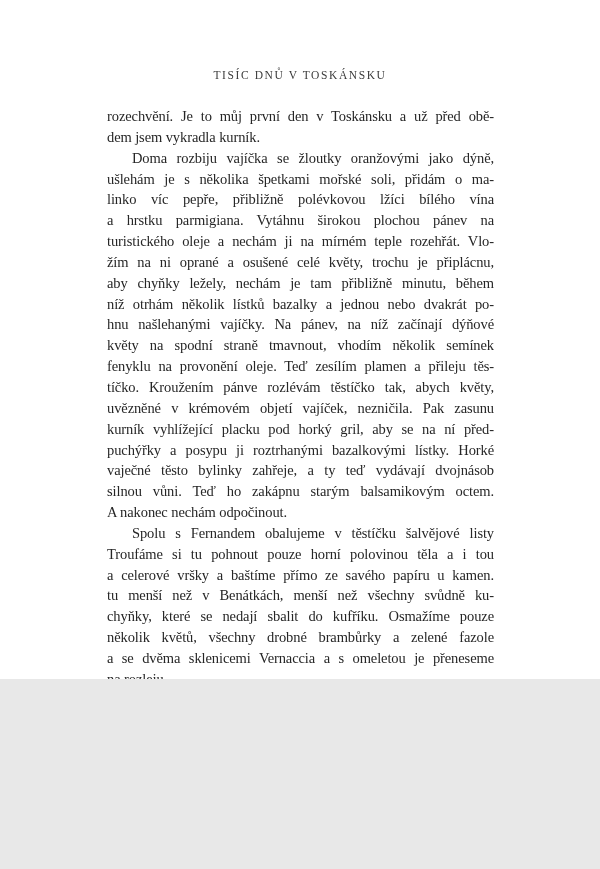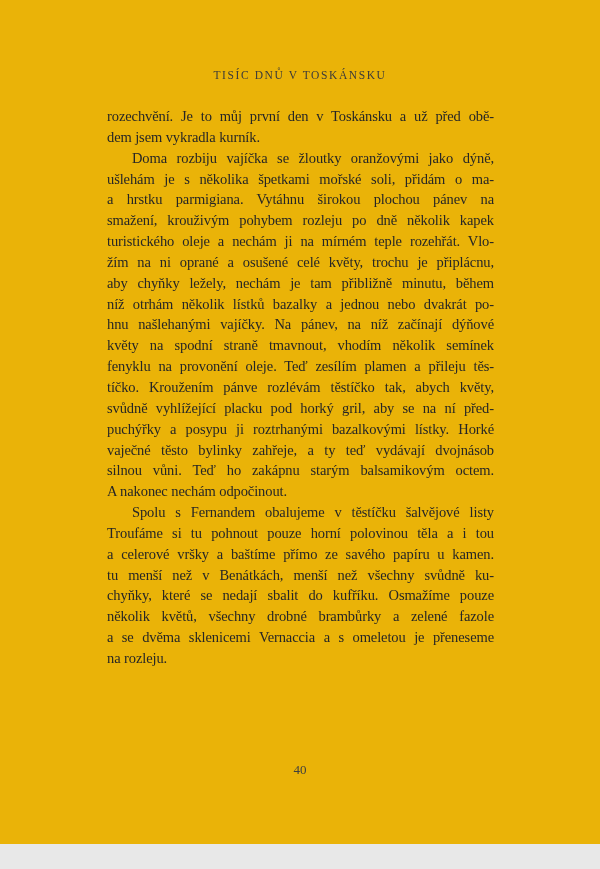--- a/index.html
+++ b/index.html
@@ -3,23 +3,23 @@
 <meta charset="utf-8">
 <style>
   html, body {
     margin: 0;
     padding: 0;
     background: #e8e8e8;
   }
   .page {
     position: relative;
     width: 600px;
-    height: 844px;
+    height: 679px;
     margin: 0 auto;
-    background: #eab308;
+    background: #ffffff;
     font-family: "Liberation Serif", "DejaVu Serif", serif;
     color: #262626;
     overflow: hidden;
   }
   .running-header {
     position: absolute;
     top: 69px;
     left: 0;
     right: 0;
     text-align: center;
@@ -64,31 +64,32 @@
 <body>
 
 <div class="page">
   <div class="running-header">TISÍC DNŮ V TOSKÁNSKU</div>
 
   <div class="body-text">
       <div class="line">rozechvění. Je to můj první den v Toskánsku a už před obě-</div>
       <div class="line last">dem jsem vykradla kurník.</div>
       <div class="line indent">Doma rozbiju vajíčka se žloutky oranžovými jako dýně,</div>
       <div class="line">ušlehám je s několika špetkami mořské soli, přidám o ma-</div>
+      <div class="line">linko víc pepře, přibližně polévkovou lžíci bílého vína</div>
       <div class="line">a hrstku parmigiana. Vytáhnu širokou plochou pánev na</div>
-      <div class="line">smažení, krouživým pohybem rozleju po dně několik kapek</div>
       <div class="line">turistického oleje a nechám ji na mírném teple rozehřát. Vlo-</div>
       <div class="line">žím na ni oprané a osušené celé květy, trochu je připlácnu,</div>
       <div class="line">aby chyňky ležely, nechám je tam přibližně minutu, během</div>
       <div class="line">níž otrhám několik lístků bazalky a jednou nebo dvakrát po-</div>
       <div class="line">hnu našlehanými vajíčky. Na pánev, na níž začínají dýňové</div>
       <div class="line">květy na spodní straně tmavnout, vhodím několik semínek</div>
       <div class="line">fenyklu na provonění oleje. Teď zesílím plamen a přileju těs-</div>
       <div class="line">tíčko. Kroužením pánve rozlévám těstíčko tak, abych květy,</div>
-      <div class="line">svůdně vyhlížející placku pod horký gril, aby se na ní před-</div>
+      <div class="line">uvězněné v krémovém objetí vajíček, nezničila. Pak zasunu</div>
+      <div class="line">kurník vyhlížející placku pod horký gril, aby se na ní před-</div>
       <div class="line">puchýřky a posypu ji roztrhanými bazalkovými lístky. Horké</div>
       <div class="line">vaječné těsto bylinky zahřeje, a ty teď vydávají dvojnásob</div>
       <div class="line">silnou vůni. Teď ho zakápnu starým balsamikovým octem.</div>
       <div class="line last">A nakonec nechám odpočinout.</div>
       <div class="line indent">Spolu s Fernandem obalujeme v těstíčku šalvějové listy</div>
       <div class="line">Troufáme si tu pohnout pouze horní polovinou těla a i tou</div>
       <div class="line">a celerové vršky a baštíme přímo ze savého papíru u kamen.</div>
       <div class="line">tu menší než v Benátkách, menší než všechny svůdně ku-</div>
       <div class="line">chyňky, které se nedají sbalit do kufříku. Osmažíme pouze</div>
       <div class="line">několik květů, všechny drobné brambůrky a zelené fazole</div>

